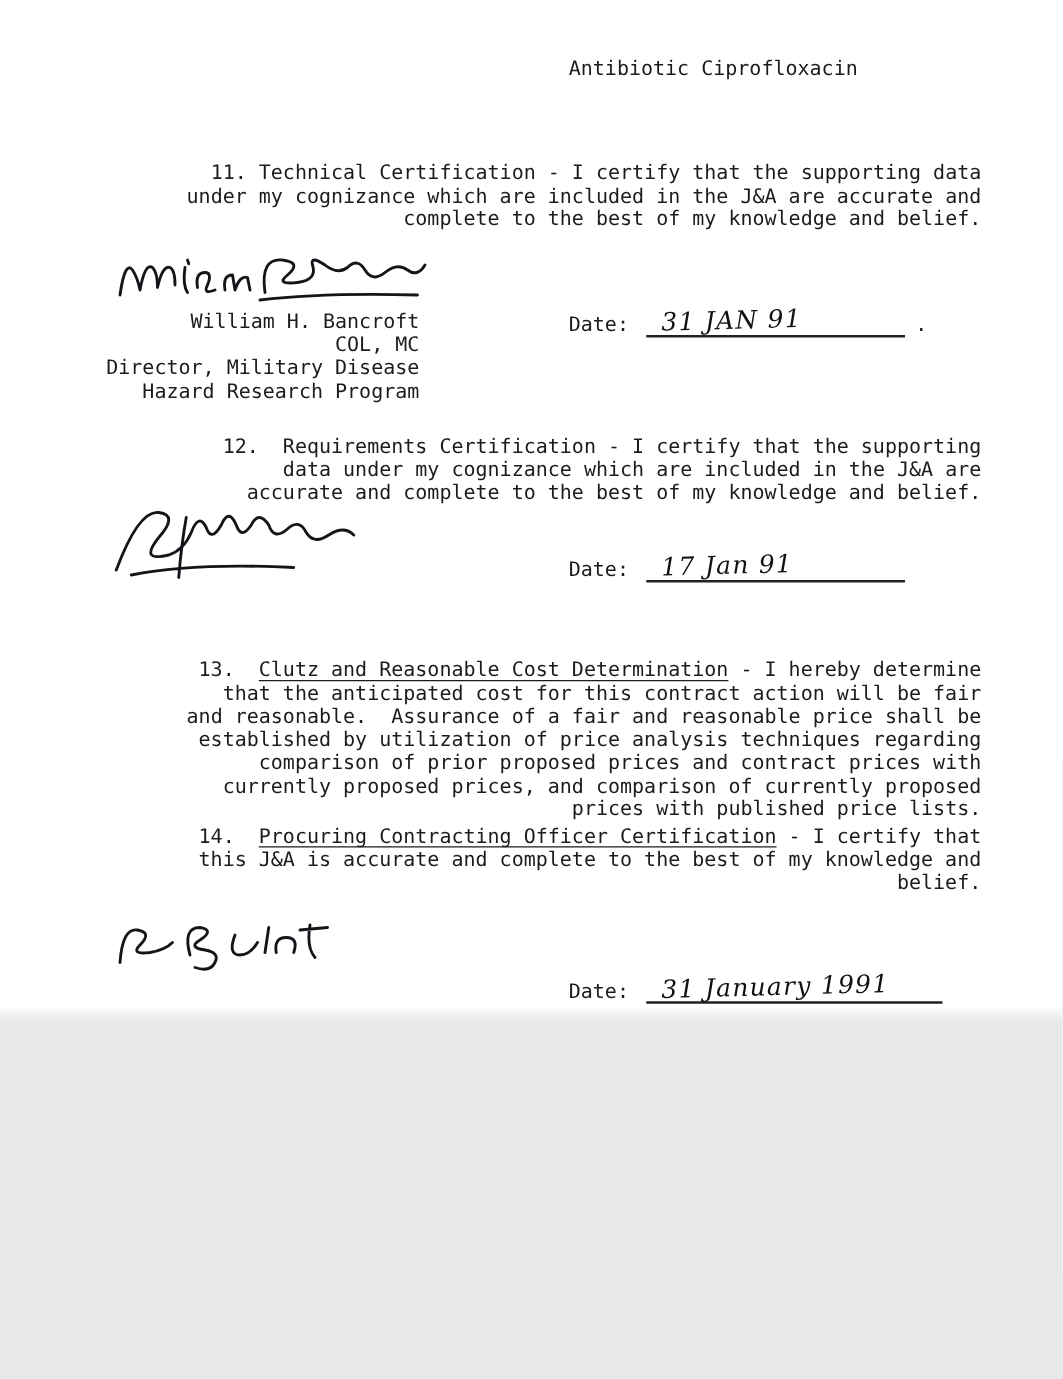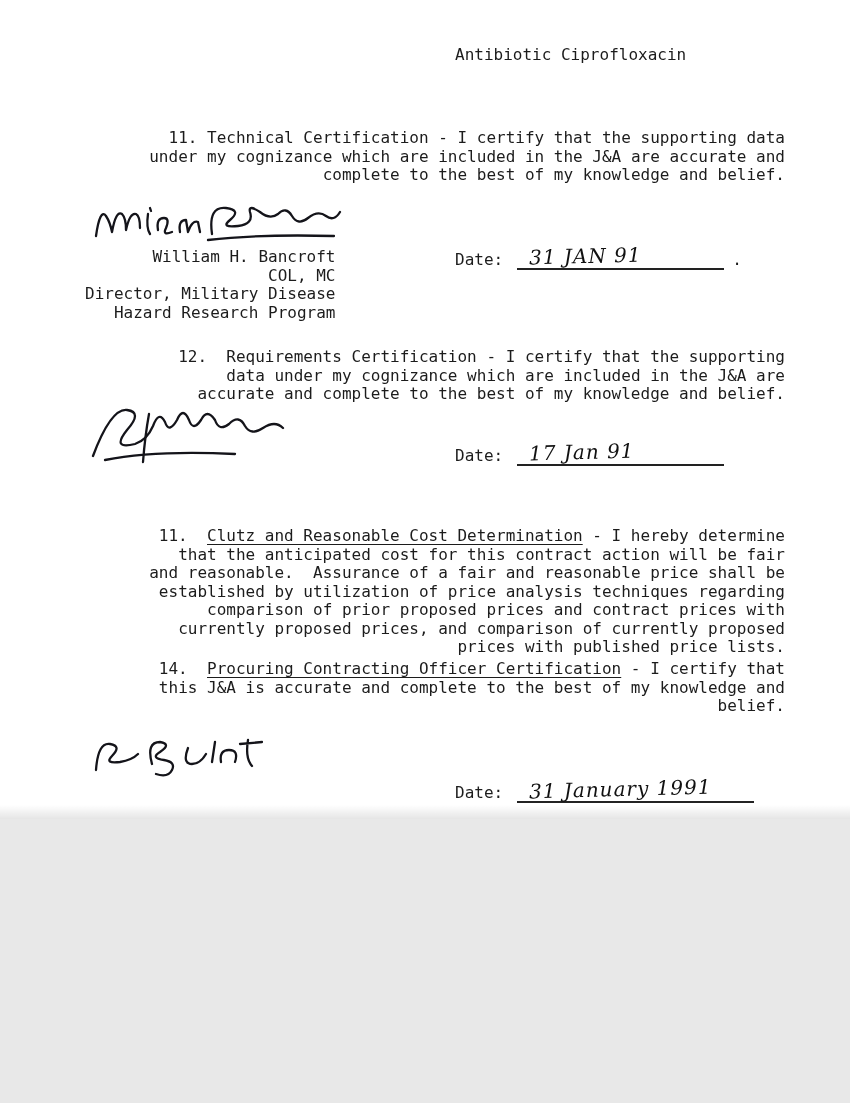--- a/index.html
+++ b/index.html
@@ -91,21 +91,21 @@
       <path d="M20 58 Q70 48 150 52 M58 60 Q60 34 64 12"></path>
     </svg>
   </div>
 
 
   <div class="abs date-row" style="left:455px; top:443px;">
     <span class="date-label">Date:</span>
     <span class="date-line"><span class="hand">17 Jan 91</span></span>
   </div>
 
-  <div class="abs para pre" style="left:85px; top:527px;"><span>11.  </span><span class="u">Clutz and Reasonable Cost Determination</span><span> - I hereby determine
+  <div class="abs para pre" style="left:85px; top:527px;"><span>13.  </span><span class="u">Clutz and Reasonable Cost Determination</span><span> - I hereby determine
 that the anticipated cost for this contract action will be fair
 and reasonable.  Assurance of a fair and reasonable price shall be
 established by utilization of price analysis techniques regarding
 comparison of prior proposed prices and contract prices with
 currently proposed prices, and comparison of currently proposed
 prices with published price lists.</span></div>
 
   <div class="abs para pre" style="left:85px; top:660px;"><span>14.  </span><span class="u">Procuring Contracting Officer Certification</span><span> - I certify that
 this J&amp;A is accurate and complete to the best of my knowledge and
 belief.</span></div>

